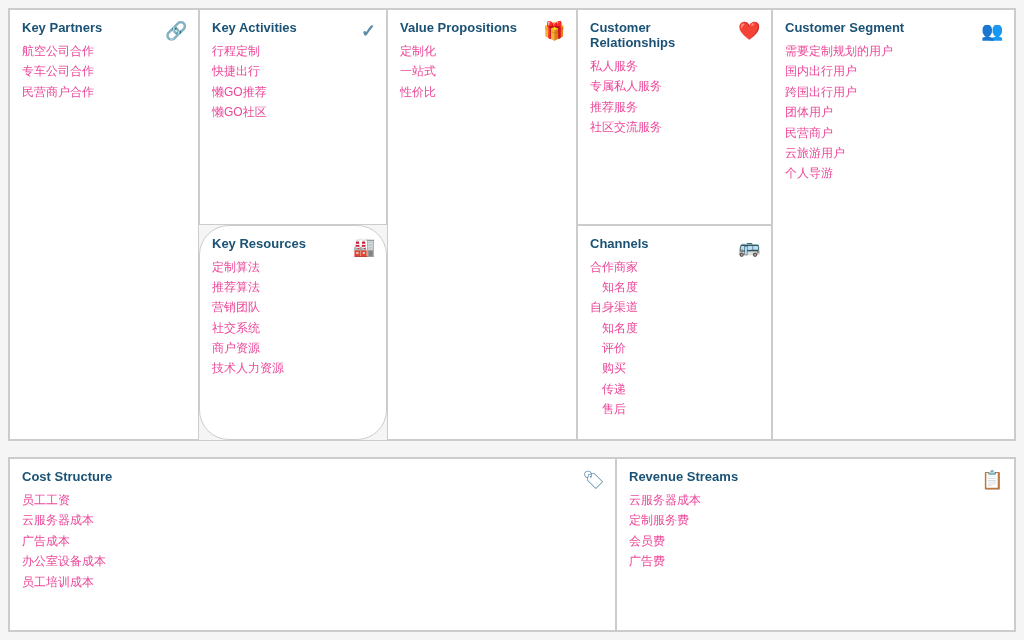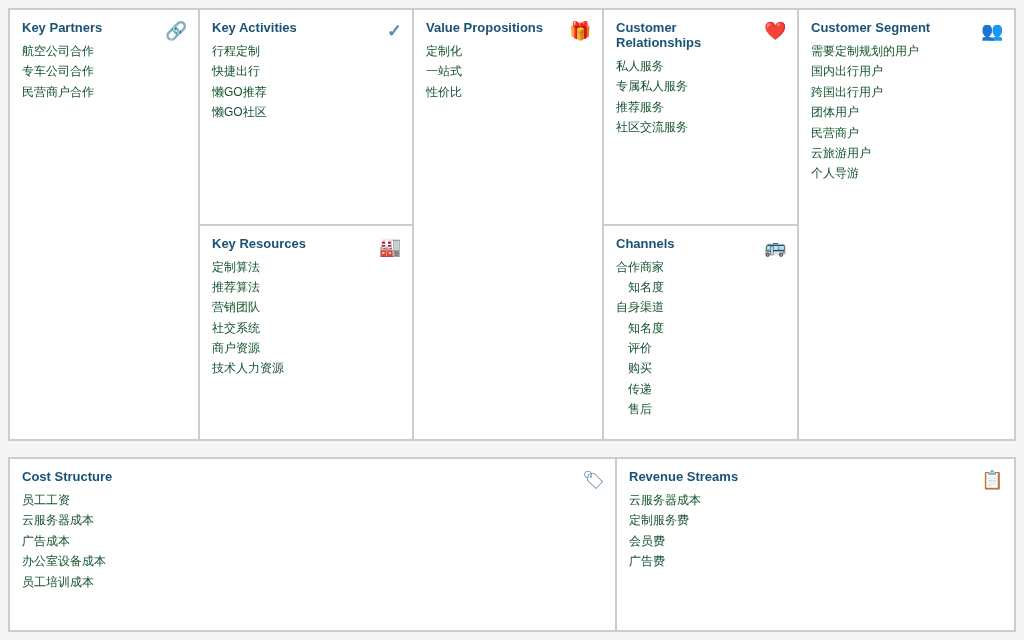--- a/index.html
+++ b/index.html
@@ -39,39 +39,39 @@
       flex-direction: column;
     }
     .cell-title {
       font-size: 13px;
       font-weight: bold;
       color: #1a5276;
       margin-bottom: 6px;
     }
     .cell-content {
       font-size: 12px;
-      color: #14532d;
+      color: #ec4899;
       line-height: 1.7;
     }
     .cell-icon {
       position: absolute;
       top: 10px;
       right: 10px;
       font-size: 18px;
       color: #5d8aa8;
     }
     
     .col-left { width: 190px; }
-    .col-mid-left { width: 214px; display: flex; flex-direction: column; }
+    .col-mid-left { width: 188px; display: flex; flex-direction: column; }
     .col-mid { width: 190px; }
     .col-mid-right { width: 195px; display: flex; flex-direction: column; border-radius: 30px; }
     .col-right { flex: 1; }
 
     .key-activities-cell { flex: 1; }
-    .key-resources-cell { flex: 1; }
+    .key-resources-cell { flex: 1; border-radius: 30px; }
     .customer-rel-cell { flex: 1; border-bottom: 1px solid #ccc; }
     .channels-cell { flex: 1; }
 
     .bottom-left { width: 607px; }
     .bottom-right { flex: 1; }
 
     
     .icon-link::before { content: "🔗"; }
     .icon-check::before { content: "✓"; color: #5d8aa8; font-weight: bold; }
     .icon-gift::before { content: "🎁"; }

